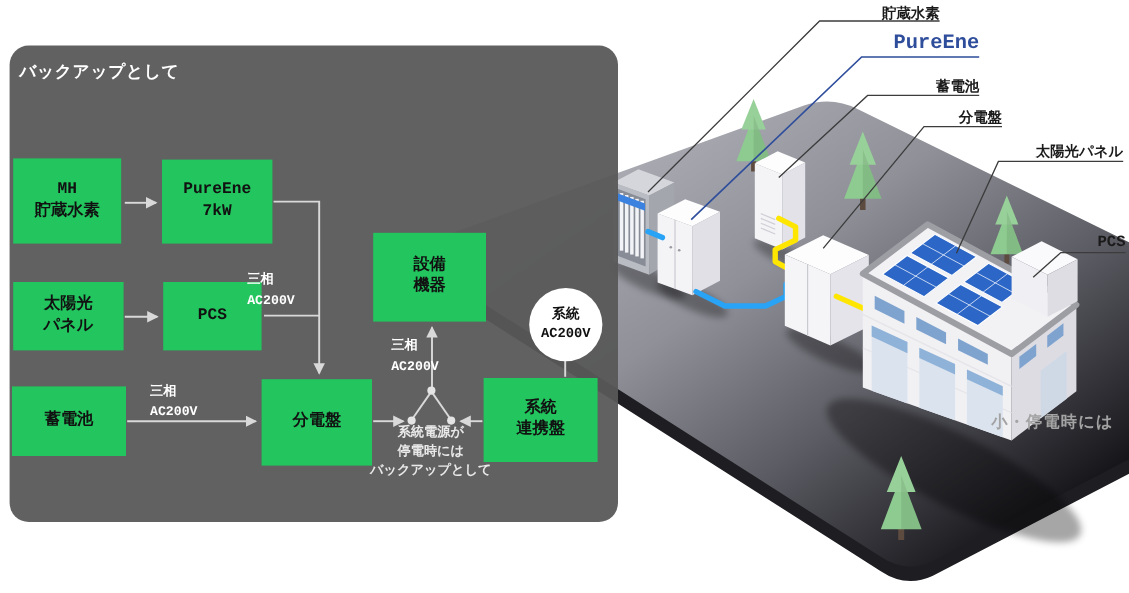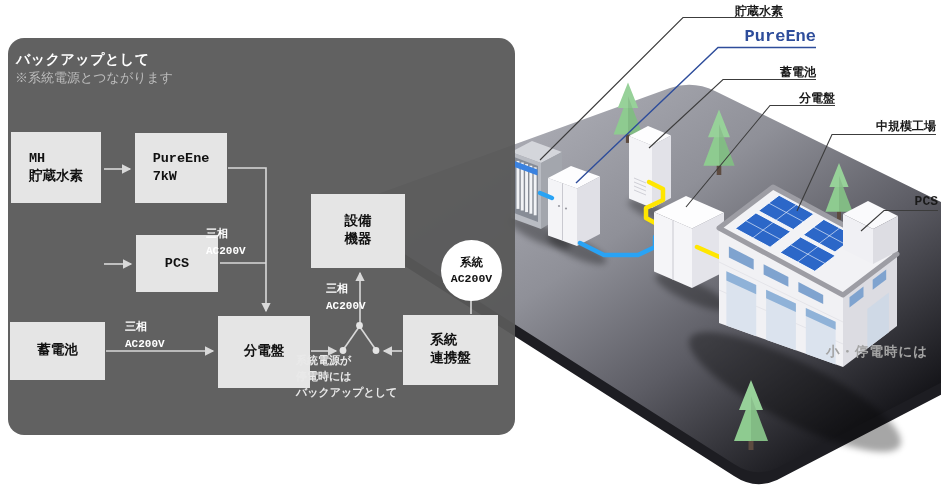--- a/index.html
+++ b/index.html
@@ -7,31 +7,31 @@
          font-family:Liberation Mono, monospace;}
   #stage svg{position:absolute;left:0;top:0;pointer-events:none;}
   .abs{position:absolute;}
   
   #panel{position:absolute;left:8px;top:38px;width:507px;height:397px;
          background:rgba(88,88,88,0.95);border-radius:16px;z-index:3;}
   #flows{z-index:4;}
   .pz{z-index:5;}
   #panel-title{left:16px;top:51px;font-size:14px;font-weight:bold;color:#fff;letter-spacing:.5px;}
   #panel-subtitle{left:15px;top:69px;font-size:13px;color:#bdbdbd;}
-  .box{position:absolute;background:#e5e5e5;color:#111;font-weight:bold;font-size:13.5px;
+  .box{position:absolute;background:#22c55e;color:#111;font-weight:bold;font-size:13.5px;
        line-height:1.3;display:flex;align-items:center;justify-content:center;
-       white-space:pre-line;z-index:5;}
+       text-align:center;white-space:pre-line;z-index:5;}
   .phase{position:absolute;color:#fff;font-weight:bold;font-size:11px;line-height:1.5;
          text-align:left;white-space:pre-line;z-index:5;}
   #grid-circle{position:absolute;left:441px;top:240px;width:61px;height:61px;border-radius:50%;
          background:#fff;color:#111;font-weight:bold;font-size:11.5px;line-height:1.35;
          display:flex;align-items:center;justify-content:center;text-align:center;
          white-space:pre-line;z-index:5;}
   #backup-note{position:absolute;left:296px;top:354px;width:126px;color:#e9e9e9;font-weight:600;
-         font-size:11px;line-height:1.45;text-align:left;white-space:pre-line;z-index:5;}
+         font-size:11px;line-height:1.45;text-align:center;white-space:pre-line;z-index:5;}
   
   .slabel{position:absolute;font-weight:bold;font-size:12px;color:#1a1a1a;text-align:right;z-index:2;}
   #lab-hyd{left:683px;top:3px;width:100px;}
   #lab-pure{left:716px;top:27px;width:100px;font-size:17px;color:#2e4d9b;}
   #lab-batt{left:716px;top:64px;width:100px;}
   #lab-bund{left:735px;top:90px;width:100px;}
   #lab-solar{left:836px;top:118px;width:100px;}
   #lab-pcs{left:838px;top:194px;width:100px;font-size:13px;}
   #caption{position:absolute;left:826px;top:343px;font-size:13.5px;font-weight:bold;
            color:#a3a3a3;letter-spacing:1px;z-index:2;white-space:nowrap;}
@@ -186,21 +186,21 @@
       <polyline points="835,105.5 770,105.5 686,207"></polyline>
       <polyline points="936,134.5 832,134.5 797,211"></polyline>
       <polyline points="938,210.5 884,210.5 861,231"></polyline>
     </g>
   </svg>
 
   <div class="slabel" id="lab-hyd">貯蔵水素</div>
   <div class="slabel" id="lab-pure">PureEne</div>
   <div class="slabel" id="lab-batt">蓄電池</div>
   <div class="slabel" id="lab-bund">分電盤</div>
-  <div class="slabel" id="lab-solar">中規模工場</div>
+  <div class="slabel" id="lab-solar">太陽光パネル</div>
   <div class="slabel" id="lab-pcs">PCS</div>
   <div id="caption">小・停電時には</div>
 
   <div id="panel"></div>
 
   <svg id="flows" width="941" height="494" viewBox="0 0 941 494">
     <defs>
       <marker id="ah" markerWidth="7" markerHeight="7" refX="5.2" refY="3" orient="auto">
         <path d="M0,0 L6,3 L0,6 Z" fill="#d9d9d9"></path>
       </marker>
@@ -219,26 +219,27 @@
       <path d="M471,300 L471,314"></path>
     </g>
     <g fill="#e4e4e4">
       <circle cx="343" cy="350.5" r="3.4"></circle>
       <circle cx="376" cy="350.5" r="3.4"></circle>
       <circle cx="359.5" cy="325.5" r="3.4"></circle>
     </g>
   </svg>
 
   <div class="abs pz" id="panel-title">バックアップとして</div>
-  <div class="abs pz" id="panel-subtitle">※系統電源とつながります</div>
 
   <div class="box" style="left:11px;top:132px;width:90px;height:71px">MH
 貯蔵水素</div>
   <div class="box" style="left:135px;top:133px;width:92px;height:70px">PureEne
 7kW</div>
+  <div class="box" style="left:11px;top:235px;width:92px;height:57px">太陽光
+パネル</div>
   <div class="box" style="left:136px;top:235px;width:82px;height:57px">PCS</div>
   <div class="box" style="left:10px;top:322px;width:95px;height:58px">蓄電池</div>
   <div class="box" style="left:218px;top:316px;width:92px;height:72px">分電盤</div>
   <div class="box" style="left:311px;top:194px;width:94px;height:74px">設備
 機器</div>
   <div class="box" style="left:403px;top:315px;width:95px;height:70px">系統
 連携盤</div>
   <div id="grid-circle">系統
 AC200V</div>
 

